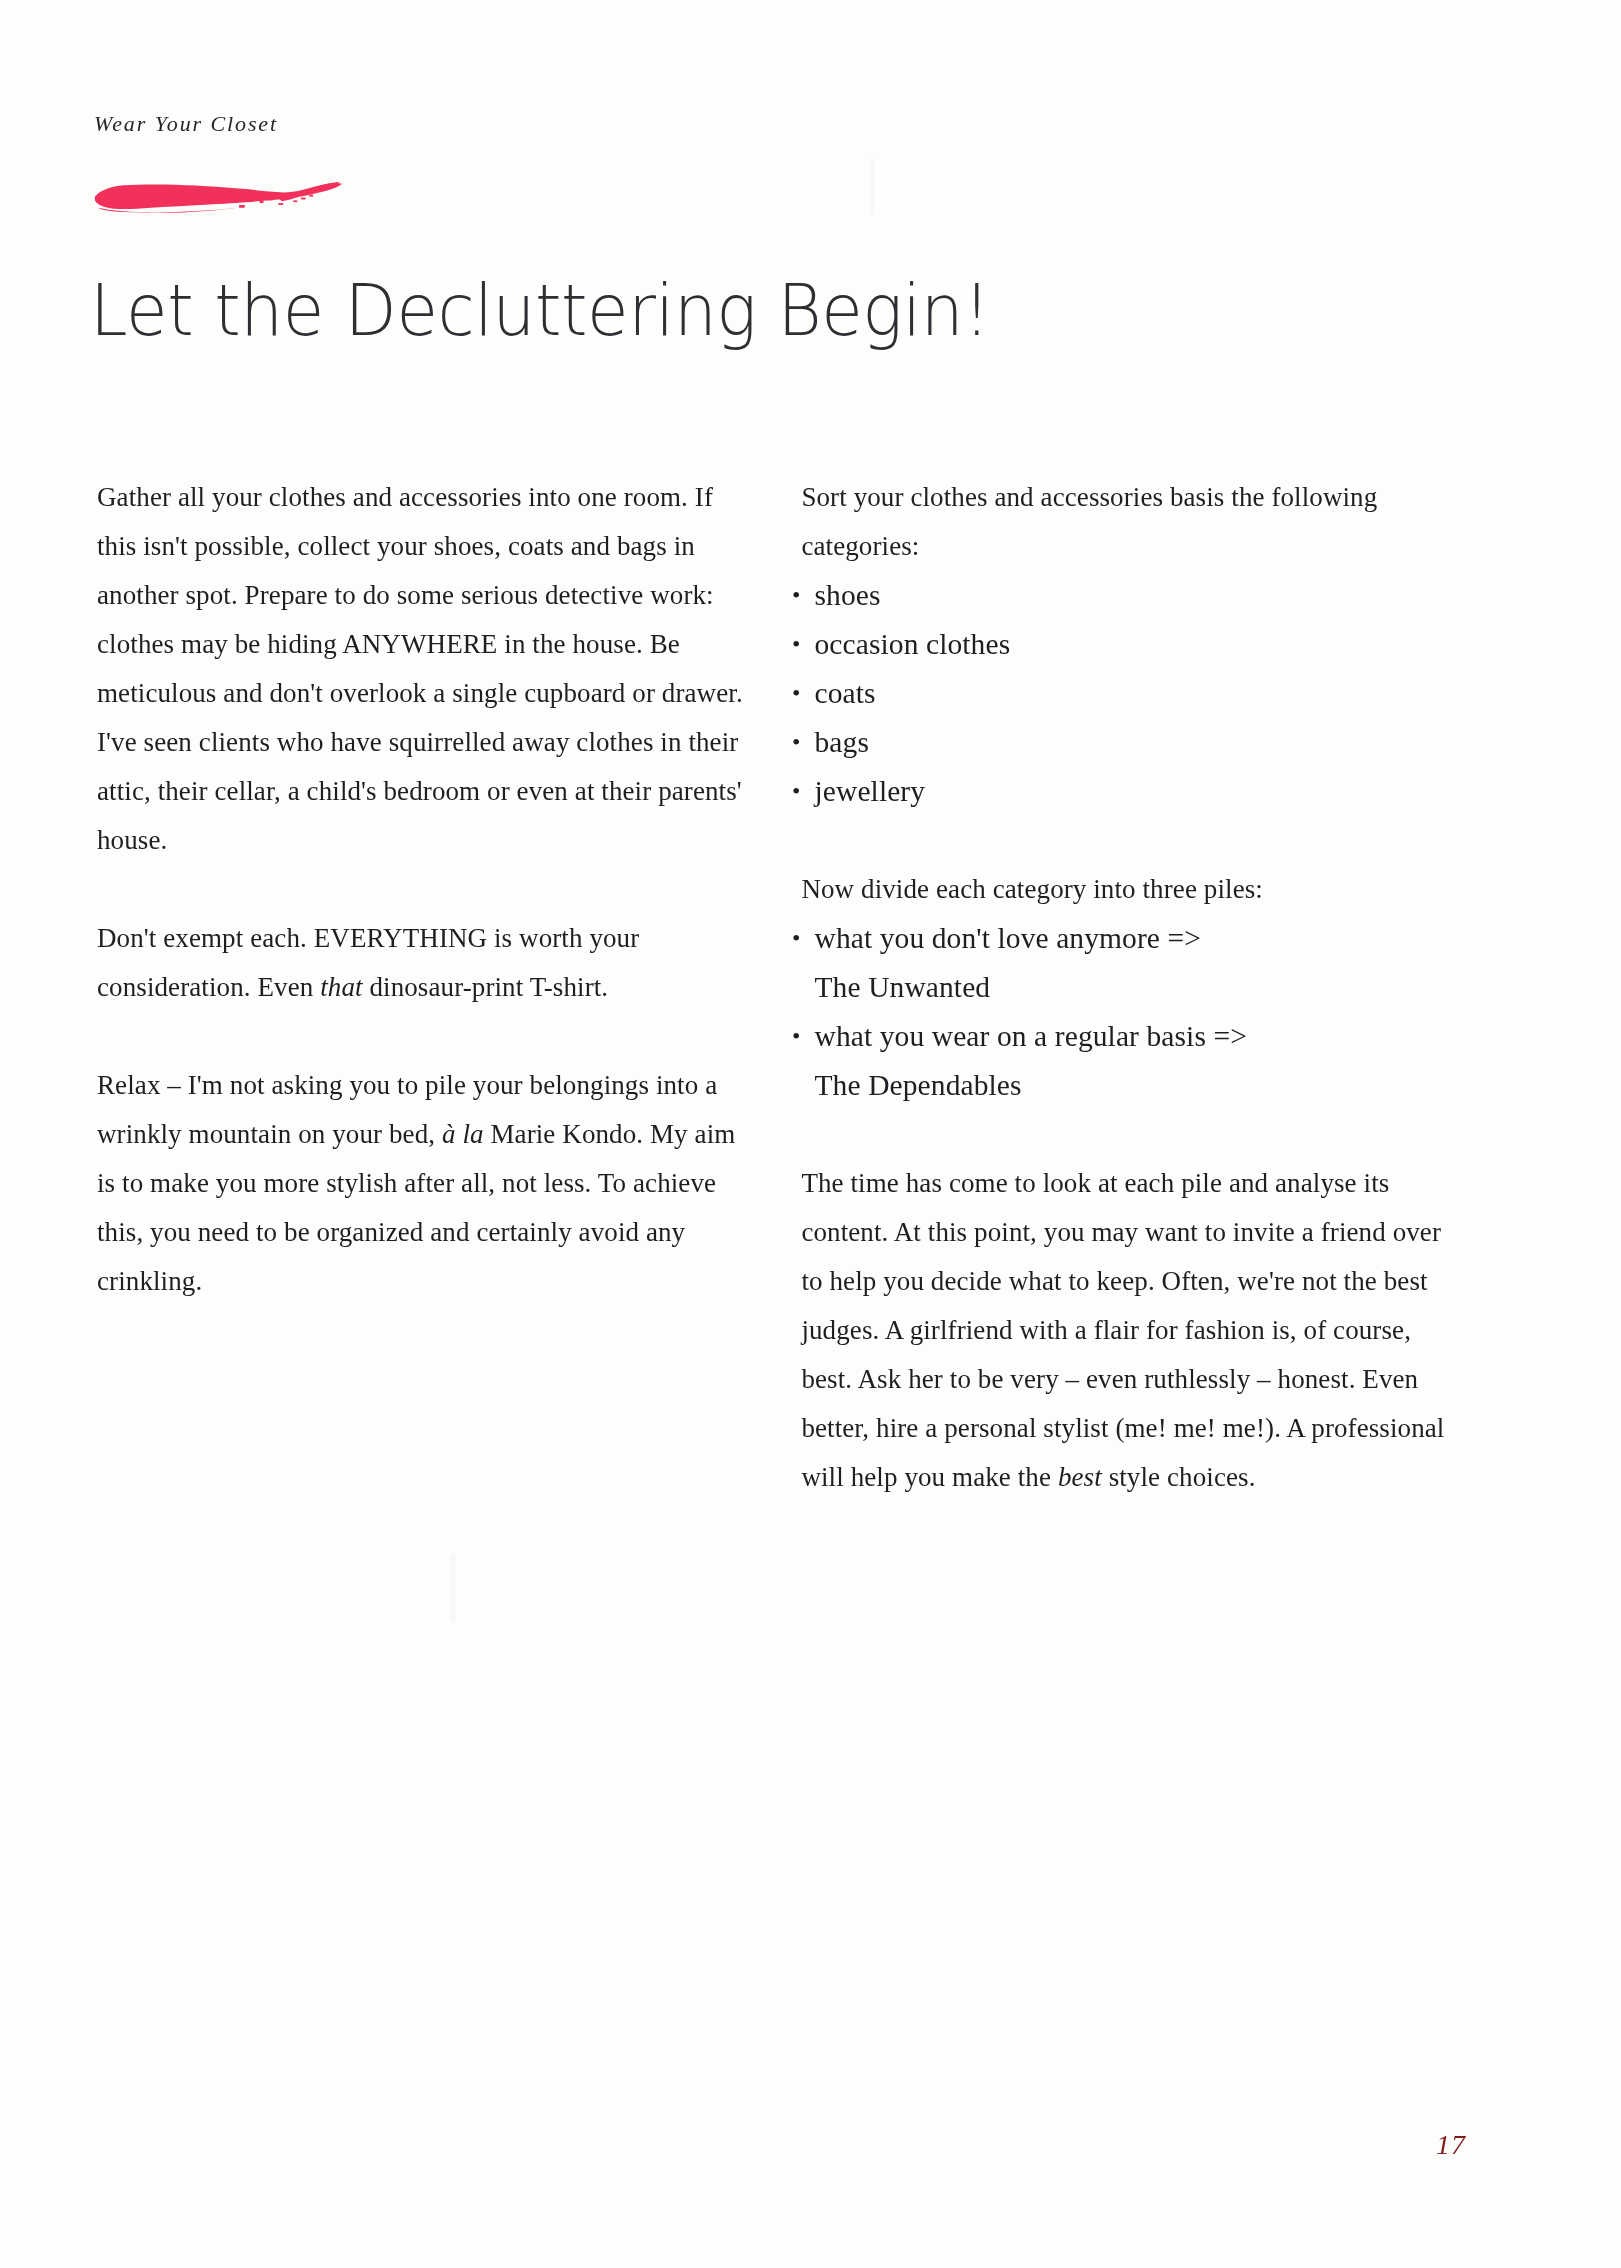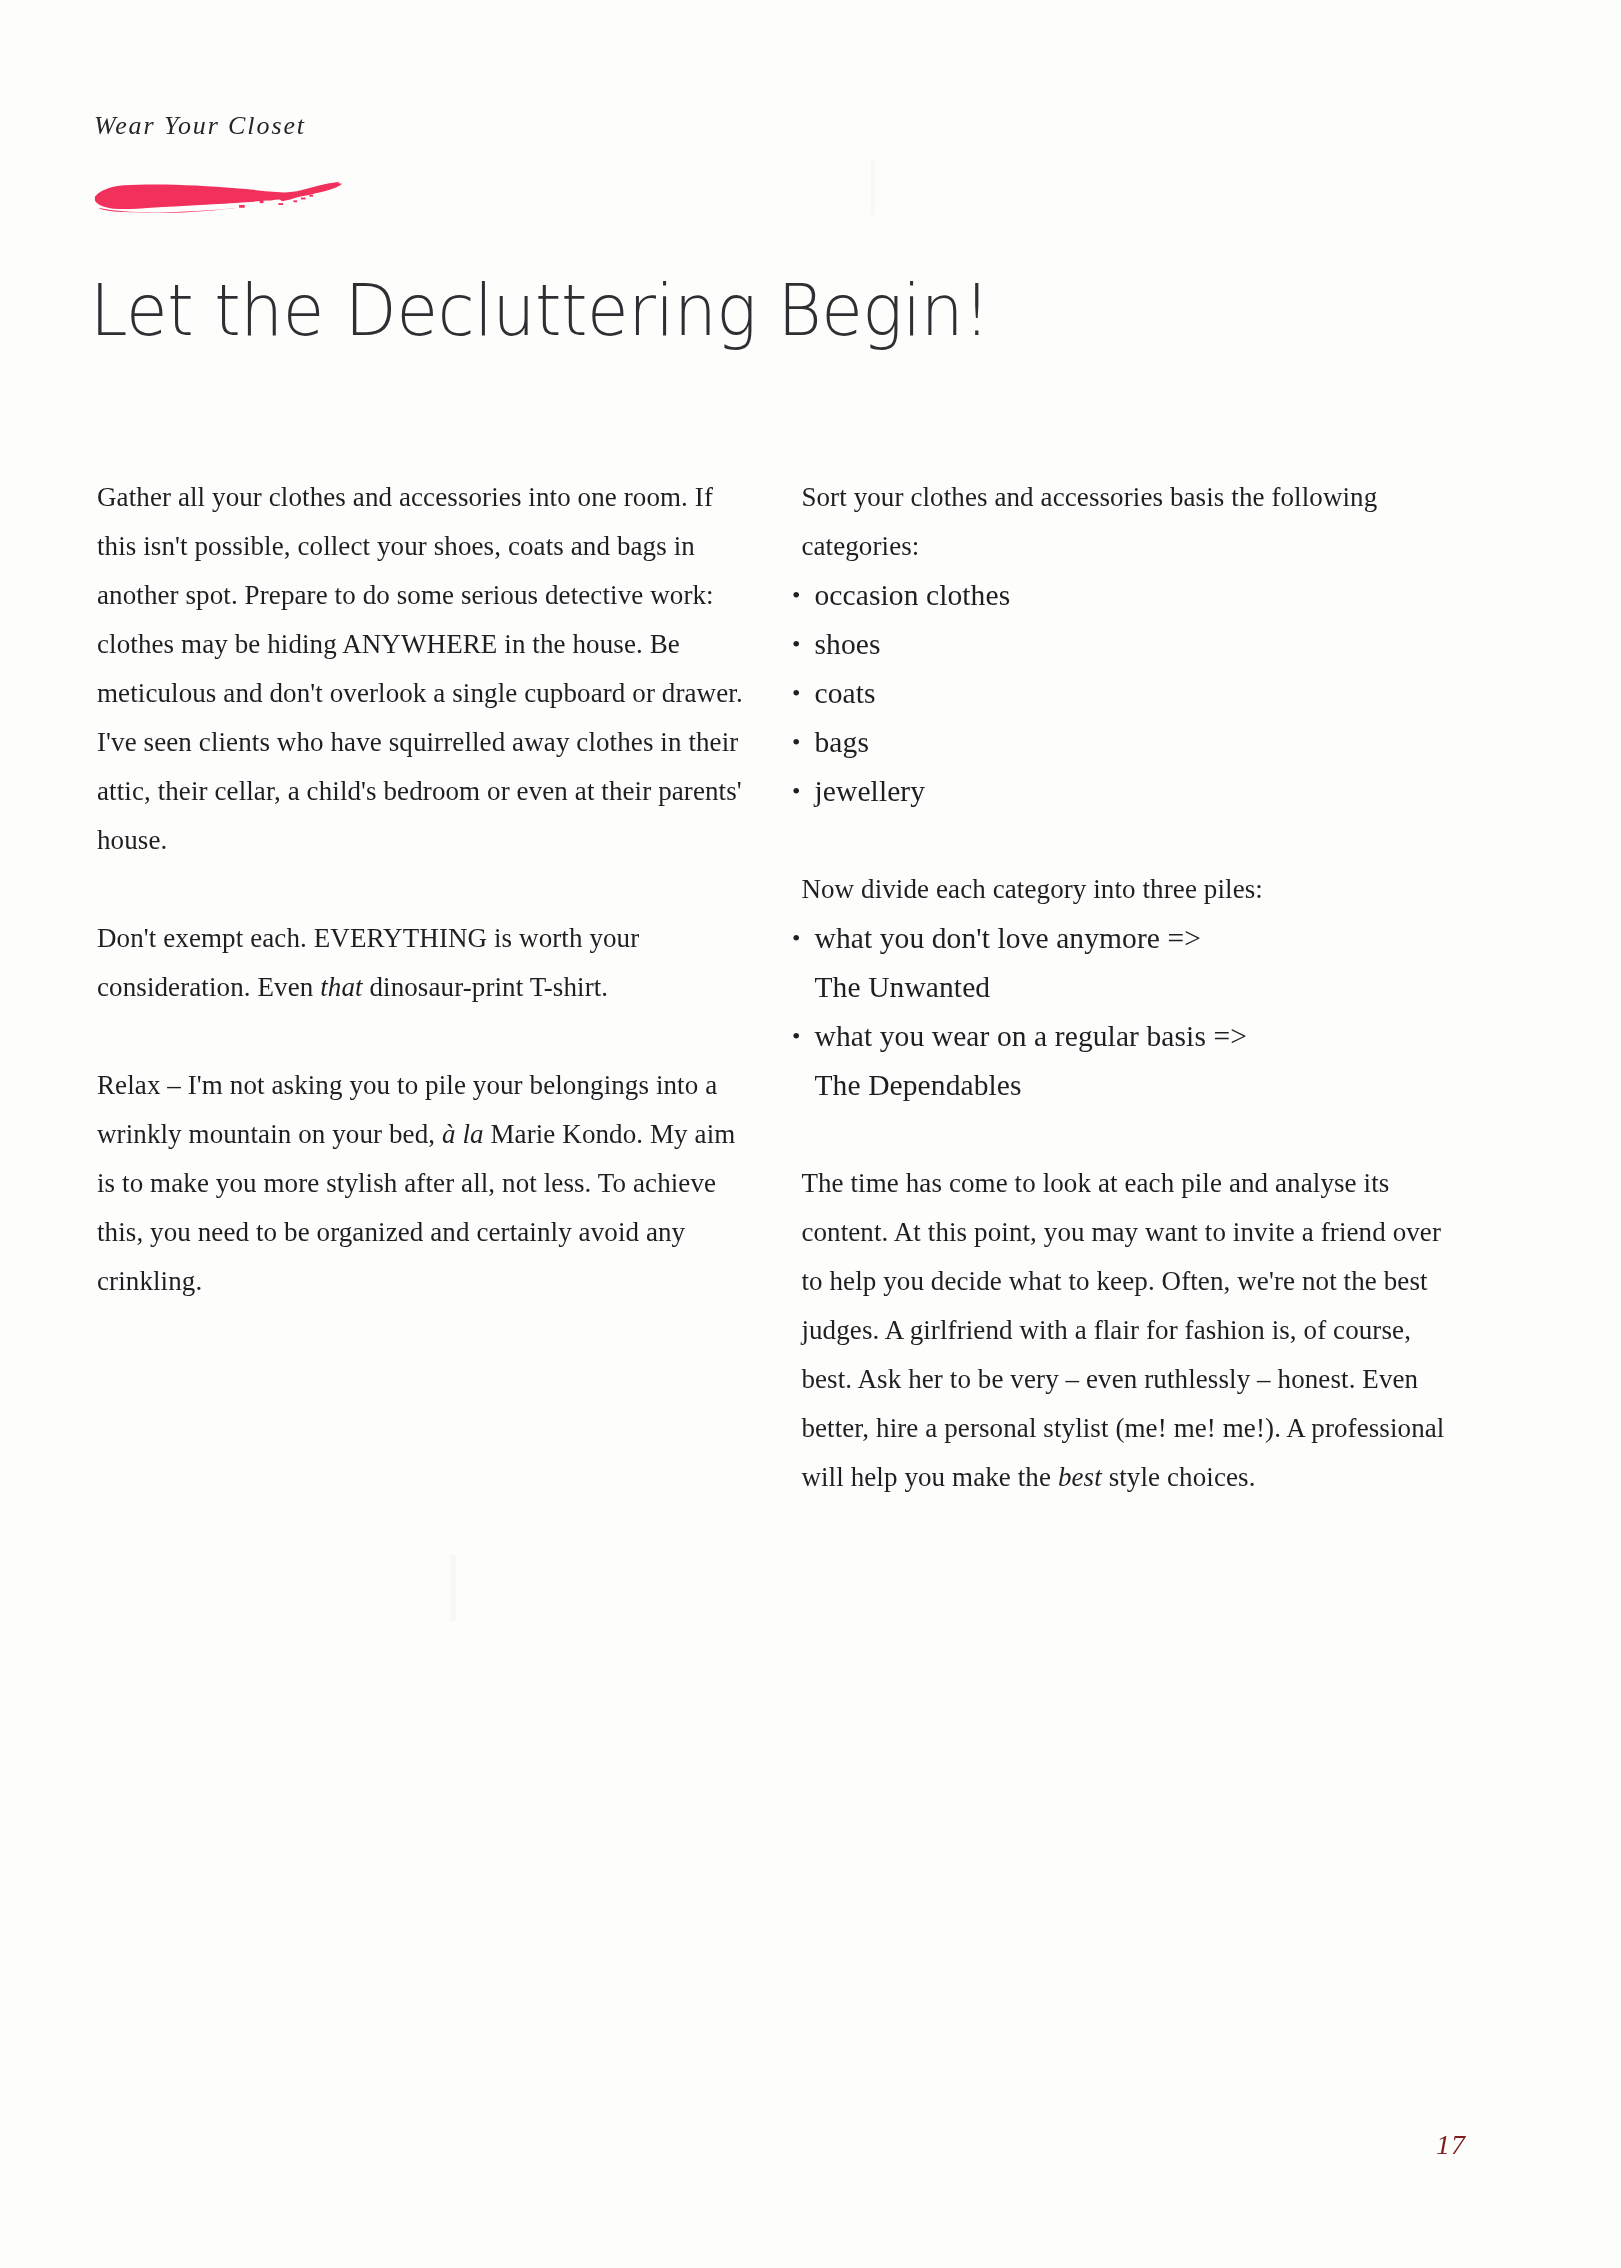--- a/index.html
+++ b/index.html
@@ -23,21 +23,21 @@
     background: #fdfdfc;
   }
 
   
   .running-head {
     position: absolute;
     left: 94px;
     top: 111px;
     font-family: "Liberation Serif", serif;
     font-style: italic;
-    font-size: 26px;
+    font-size: 22px;
     letter-spacing: 1.9px;
     color: #25262a;
     white-space: nowrap;
   }
 
   
   .brush {
     position: absolute;
     left: 93px;
     top: 180px;
@@ -181,22 +181,22 @@
 
       <p class="para"><span>Relax – I'm not asking you to pile your belongings into a wrinkly mountain on your bed, </span><em class="it">à la</em><span> Marie Kondo. My aim is to make you more stylish after all, not less. To achieve this, you need to be organized and certainly avoid any crinkling.</span></p>
 
     </div>
 
     <div class="col col-right">
 
       <p class="para tight lead-in">Sort your clothes and accessories basis the following categories:</p>
 
       <ul class="bullets gap-after">
+        <li>shoes</li>
         <li>occasion clothes</li>
-        <li>shoes</li>
         <li>coats</li>
         <li>bags</li>
         <li>jewellery</li>
       </ul>
 
       <p class="para tight lead-in">Now divide each category into three piles:</p>
 
       <ul class="bullets gap-after">
         <li><span>what you don't love anymore =&gt;</span><em class="it"></em><span></span><br><span>The Unwanted</span></li>
         <li><span>what you wear on a regular basis =&gt;</span><em class="it"></em><span></span><br><span>The Dependables</span></li>

